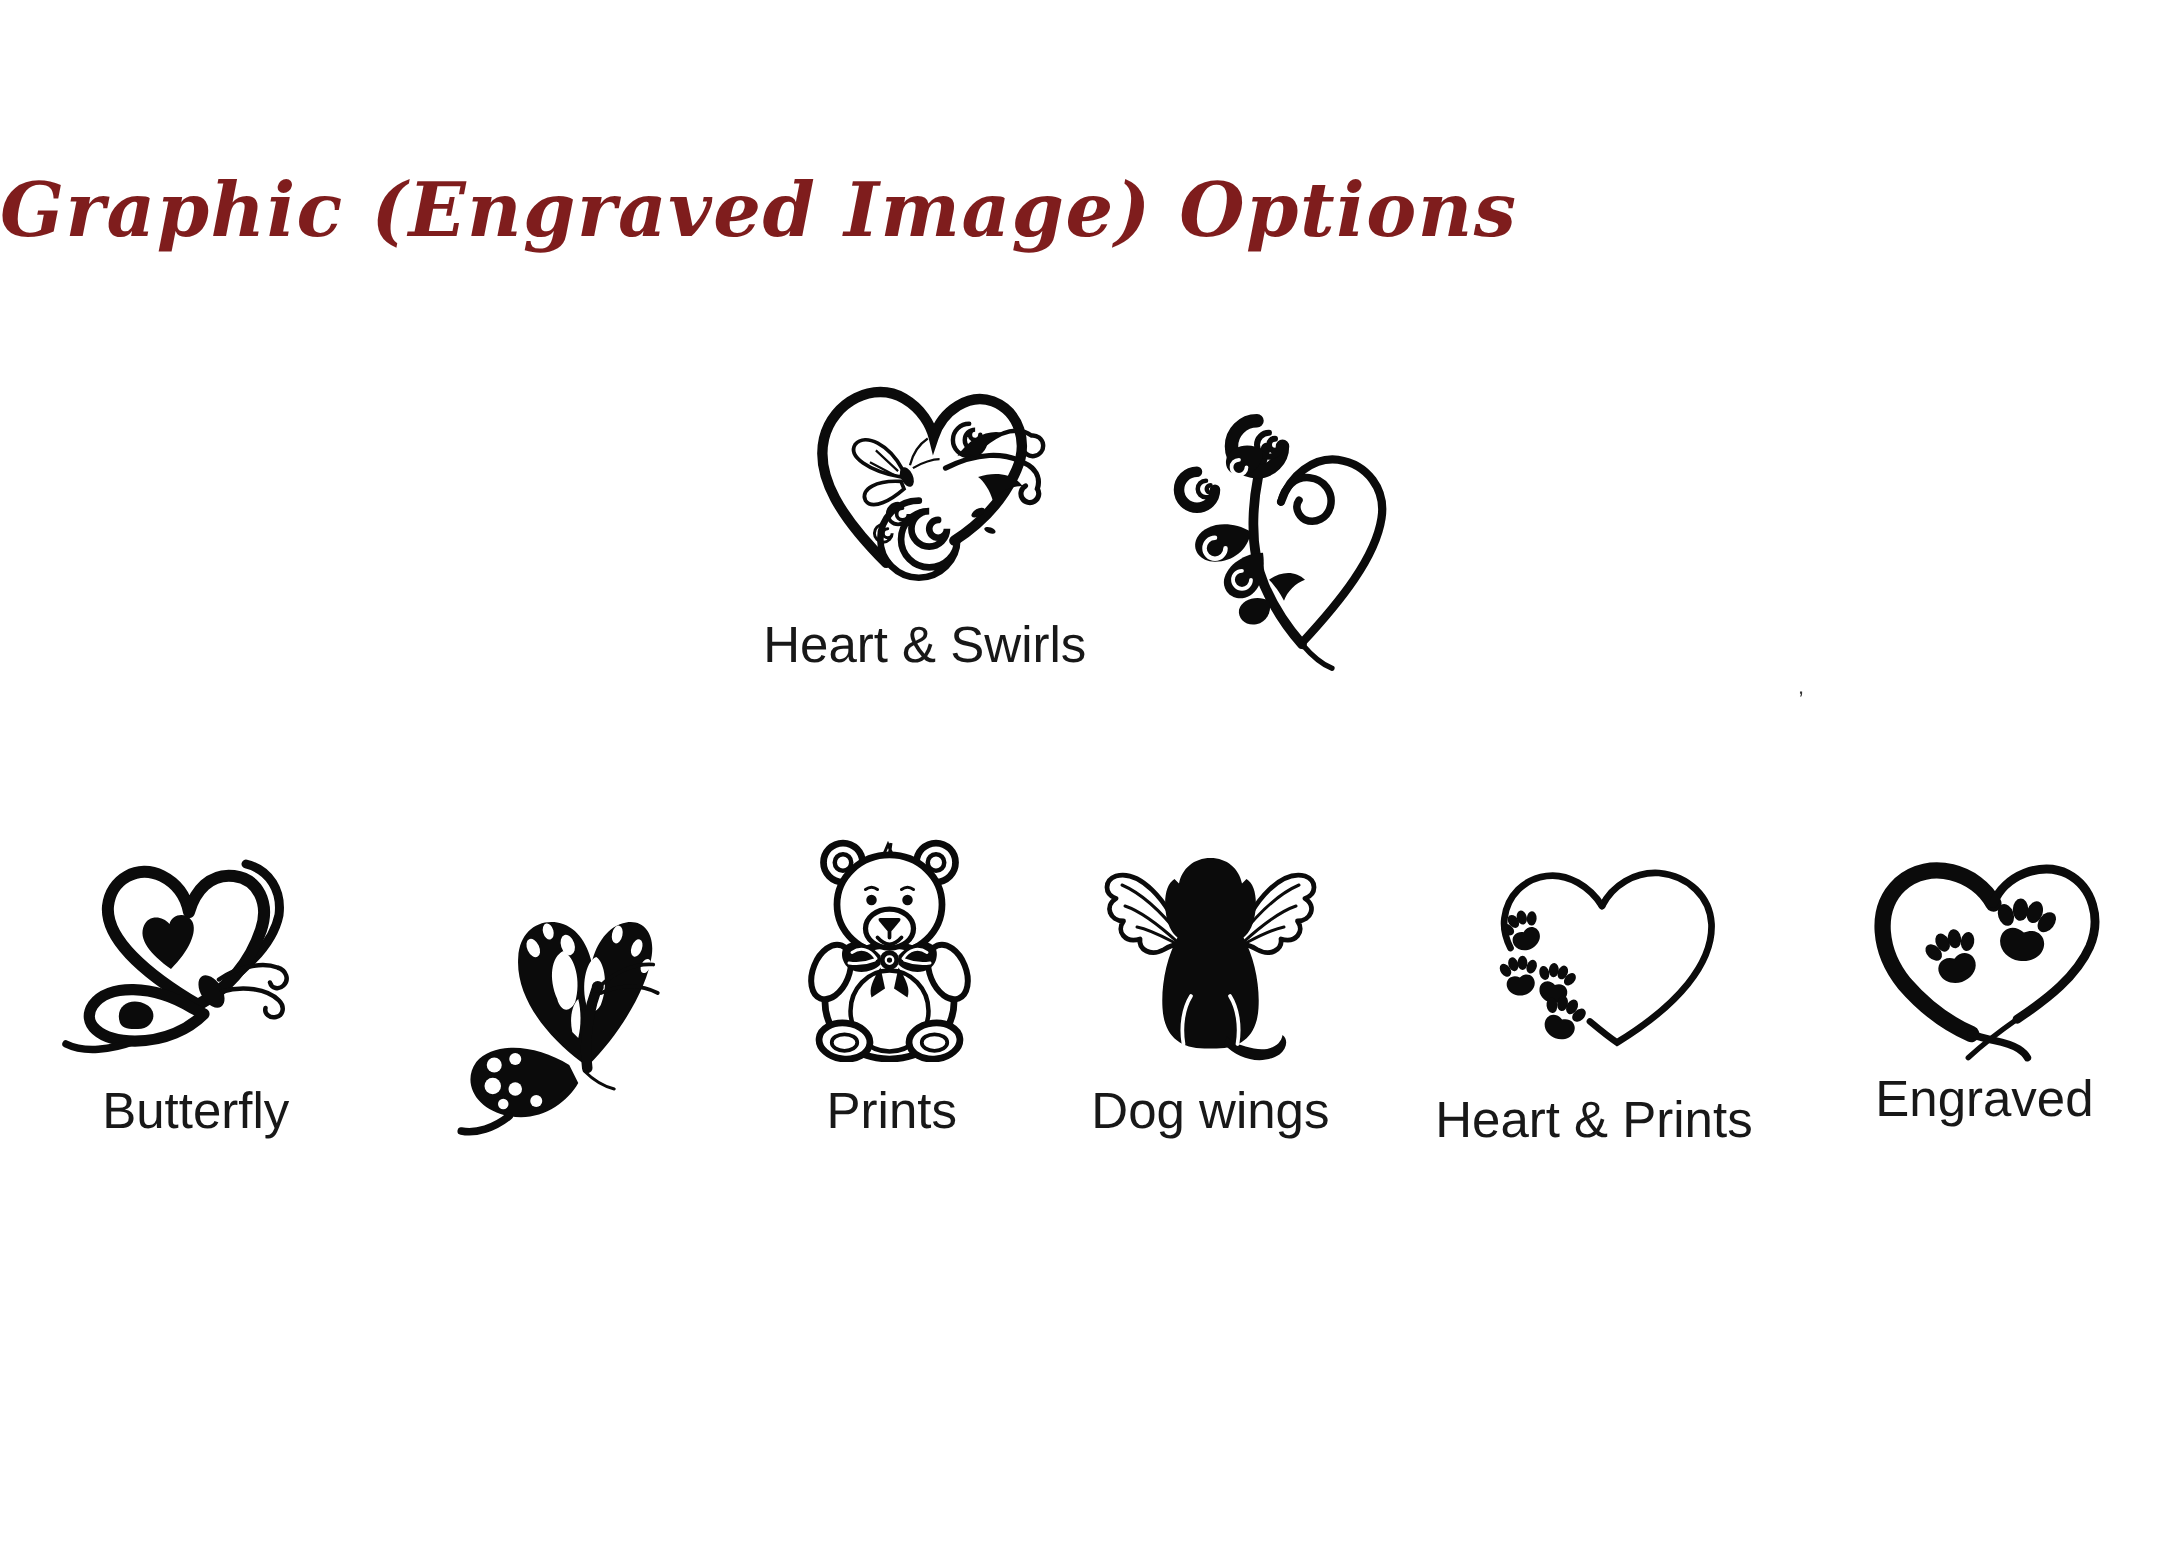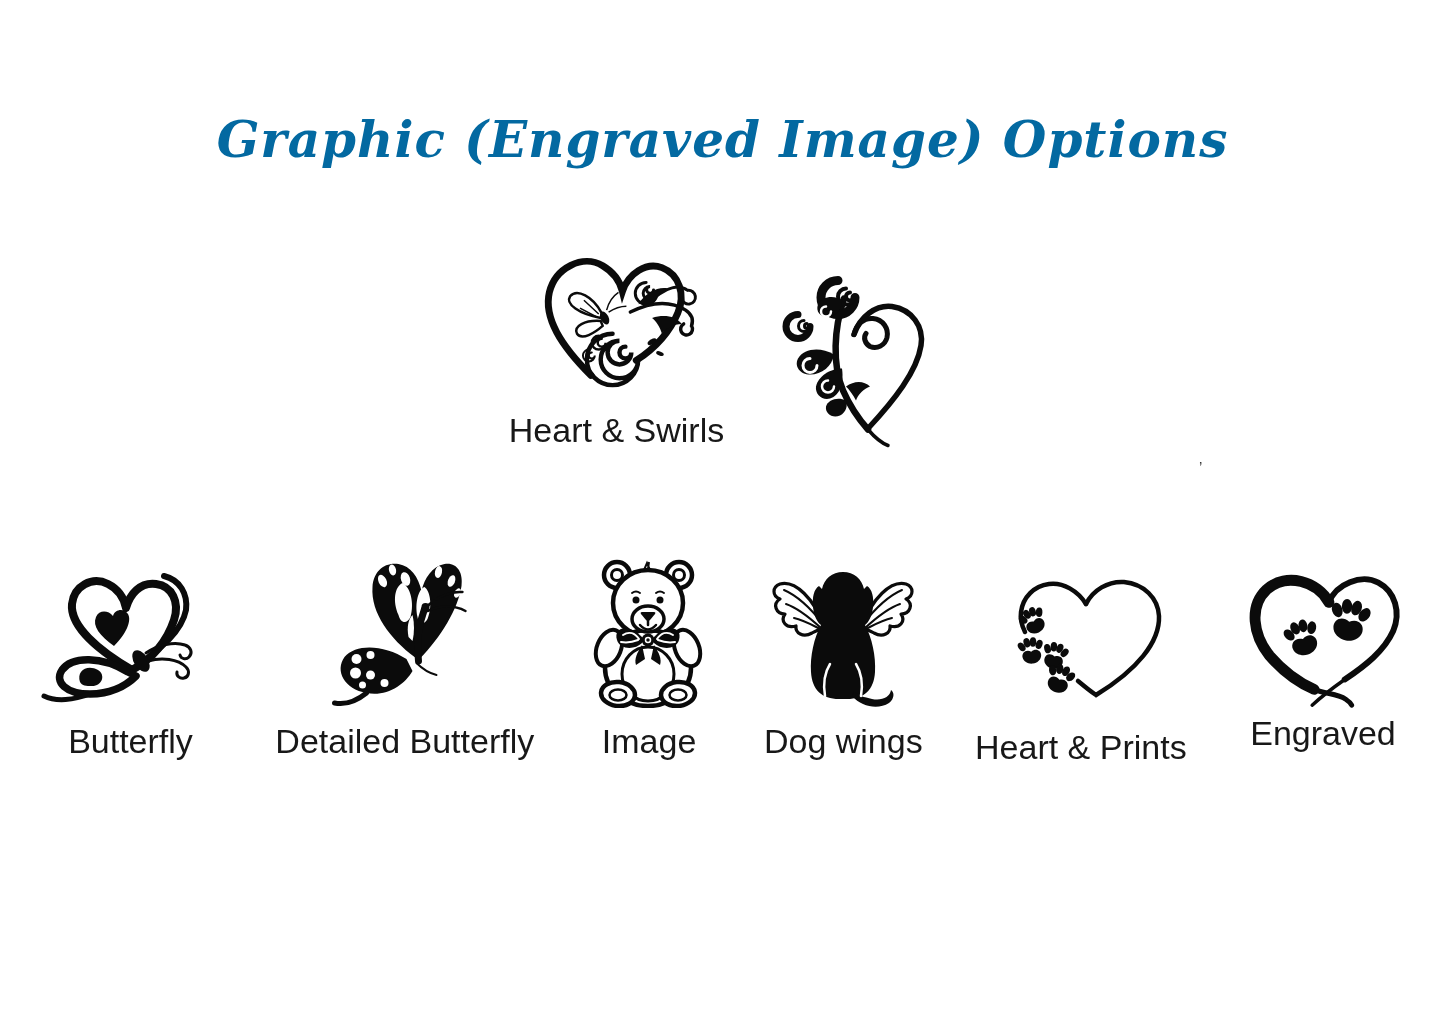--- a/index.html
+++ b/index.html
@@ -7,27 +7,26 @@
     position:relative;
     width:1445px;height:1030px;
     background:#ffffff;
     overflow:hidden;
     font-family:"Liberation Sans", sans-serif;
     color:#151515;
   }
   .title{
     margin:0;
     padding-top:110px;
-    text-align:center;
     font-family:"DejaVu Serif", serif;
     font-style:italic;
     font-weight:bold;
     font-size:50px;
     letter-spacing:1px;
-    color:#0369a1;
+    color:#7f1d1d;
   }
   .row{display:flex;align-items:flex-end;}
   .row-top{
     margin-top:70px;
     justify-content:center;
     gap:52px;
   }
   .row-bottom{
     margin-top:104px;
     justify-content:space-between;
@@ -178,21 +177,20 @@
           <circle cx="62" cy="130" r="4"></circle>
           <circle cx="40" cy="132" r="3.5"></circle>
         </g>
         <path d="M44,140 C34,148 22,152 12,150" fill="none" stroke="#0b0b0b" stroke-width="5" stroke-linecap="round"></path>
 
         <path d="M96,108 C94,92 96,72 102,56" fill="none" stroke="#0b0b0b" stroke-width="7" stroke-linecap="round"></path>
         <circle cx="103" cy="54" r="4" fill="#0b0b0b"></circle>
         <path d="M104,54 C114,44 128,38 140,39 M105,58 C118,52 132,52 143,58" fill="none" stroke="#0b0b0b" stroke-width="2.5" stroke-linecap="round"></path>
         <path d="M94,110 C100,116 106,120 114,122" fill="none" stroke="#0b0b0b" stroke-width="2" stroke-linecap="round"></path>
       </svg>
-      <figcaption>Detailed Butterfly</figcaption>
     </figure>
 
     <figure class="option">
       <svg width="125" height="155" viewBox="0 0 125 155">
         <g stroke="#0a0a0a" fill="#fff" stroke-linecap="round">
           <circle cx="30" cy="22" r="13" stroke-width="4.5"></circle>
           <circle cx="92" cy="22" r="13" stroke-width="4.5"></circle>
           <circle cx="30" cy="22" r="5.5" stroke-width="3"></circle>
           <circle cx="92" cy="22" r="5.5" stroke-width="3"></circle>
           <ellipse cx="61" cy="50" rx="35" ry="33" stroke-width="4.5"></ellipse>
@@ -218,21 +216,21 @@
         <path d="M67,84 C80,70 96,74 92,87 C89,97 74,97 67,90 Z" fill="#0a0a0a"></path>
         <path d="M55,92 C50,100 47,106 49,112 L58,106 Z" fill="#0a0a0a"></path>
         <path d="M67,92 C72,100 75,106 73,112 L64,106 Z" fill="#0a0a0a"></path>
         <circle cx="61" cy="87" r="6.5" fill="#0a0a0a"></circle>
         <g fill="none" stroke="#fff" stroke-width="2" stroke-linecap="round">
           <path d="M36,82 C42,78 48,80 52,86 M34,89 C40,90 46,89 51,87"></path>
           <path d="M86,82 C80,78 74,80 70,86 M88,89 C82,90 76,89 71,87"></path>
           <circle cx="61" cy="87" r="2.5" stroke-width="1.5"></circle>
         </g>
       </svg>
-      <figcaption>Image</figcaption>
+      <figcaption>Prints</figcaption>
     </figure>
 
 
     <figure class="option">
       <svg width="152" height="150" viewBox="0 0 150 150">
 
         <path d="M57,70 C46,40 27,22 12,26 C4,29 4,38 12,41 C4,46 8,56 17,56 C12,63 18,71 28,68 C27,75 35,80 44,75 C49,72 54,71 57,73 Z" fill="#fff" stroke="#0b0b0b" stroke-width="3.2" stroke-linejoin="round"></path>
         <g fill="none" stroke="#0b0b0b" stroke-width="2" stroke-linecap="round">
           <path d="M16,32 C30,38 44,52 55,66"></path>
           <path d="M18,46 C30,50 42,60 53,70"></path>

